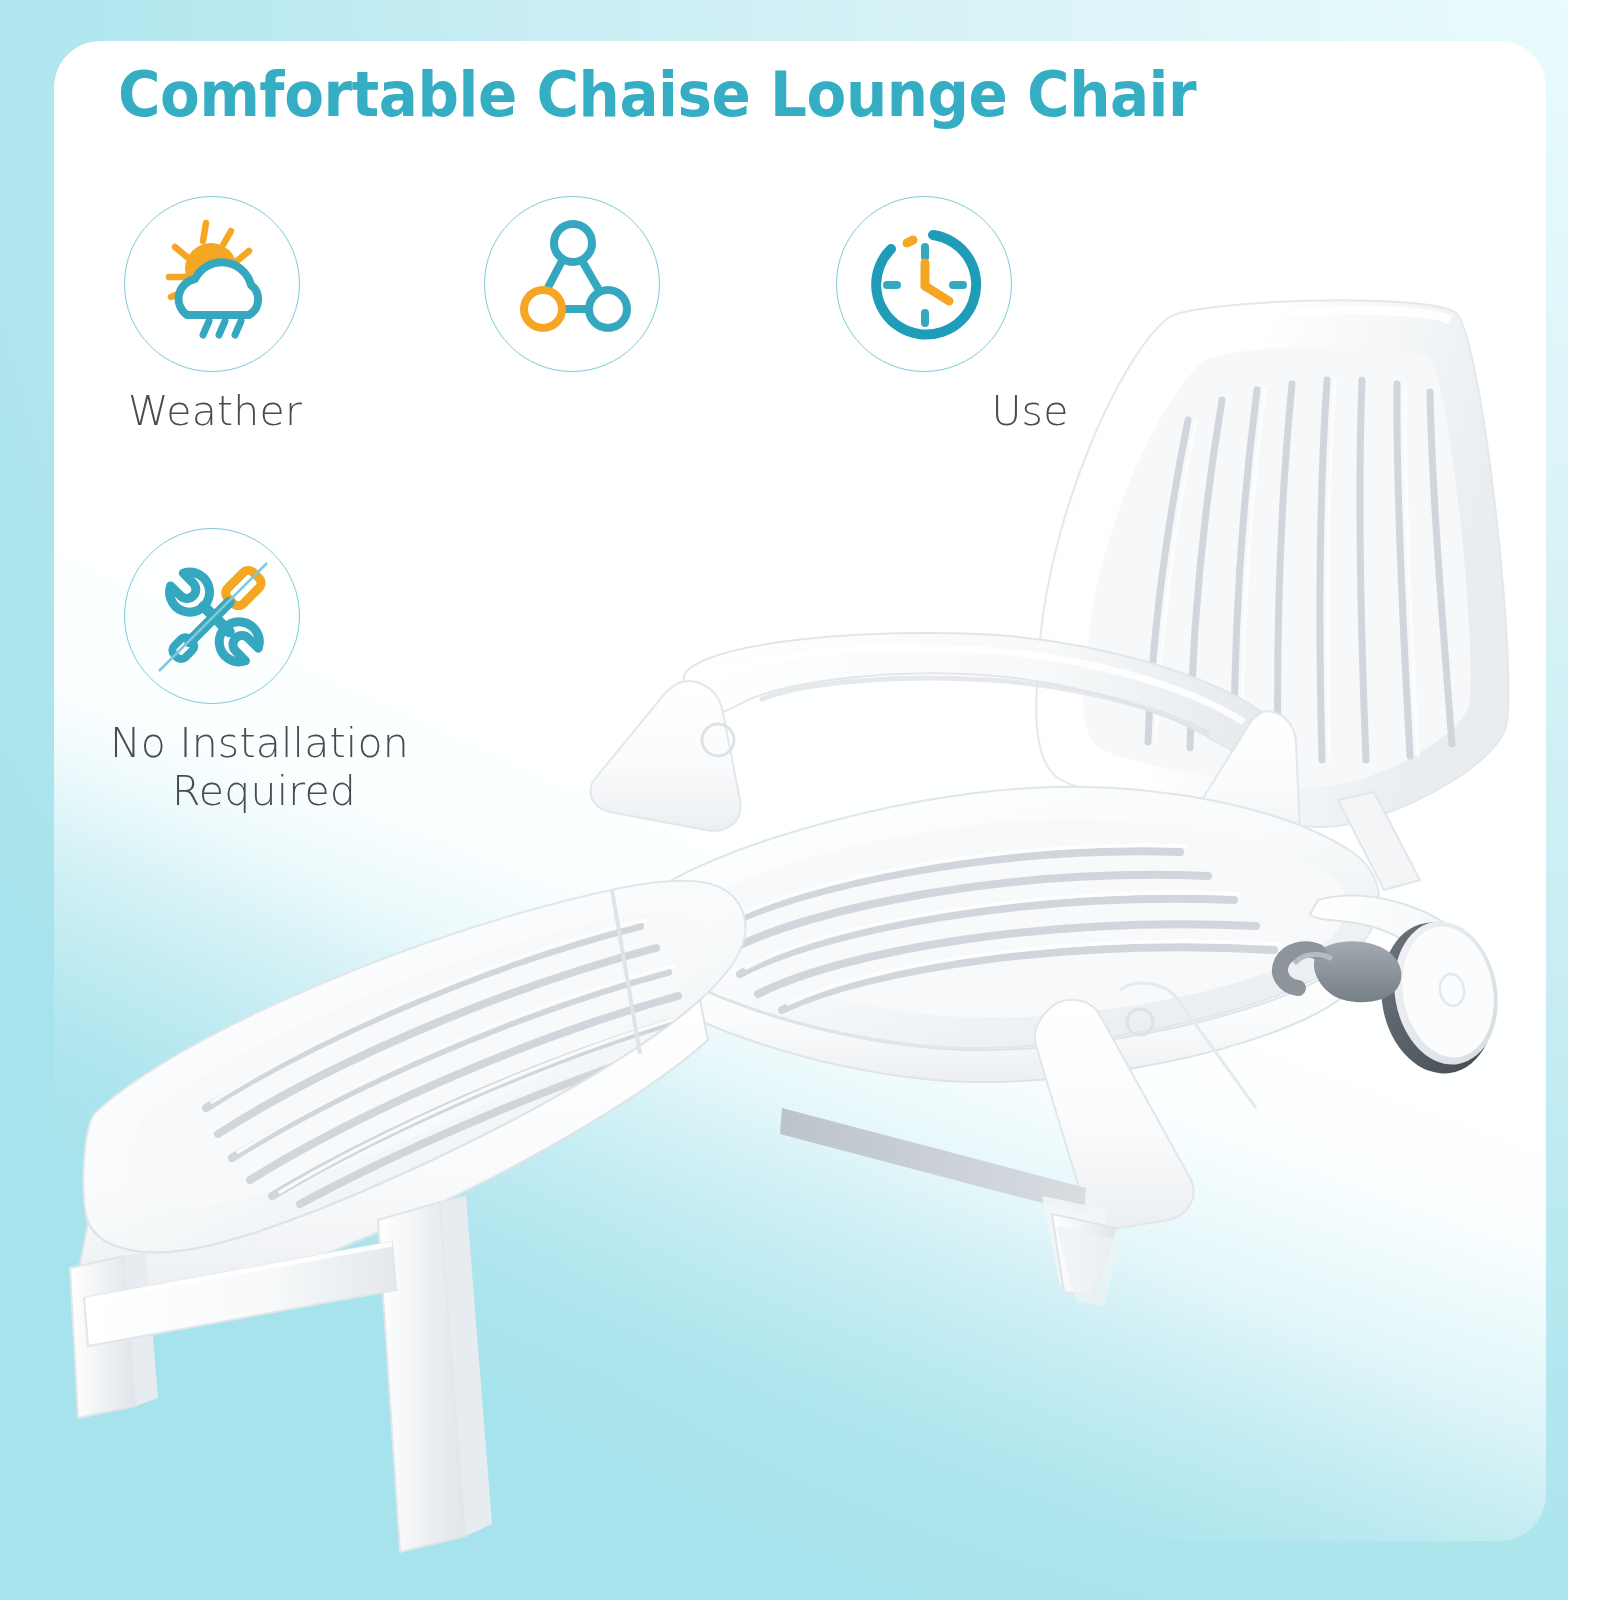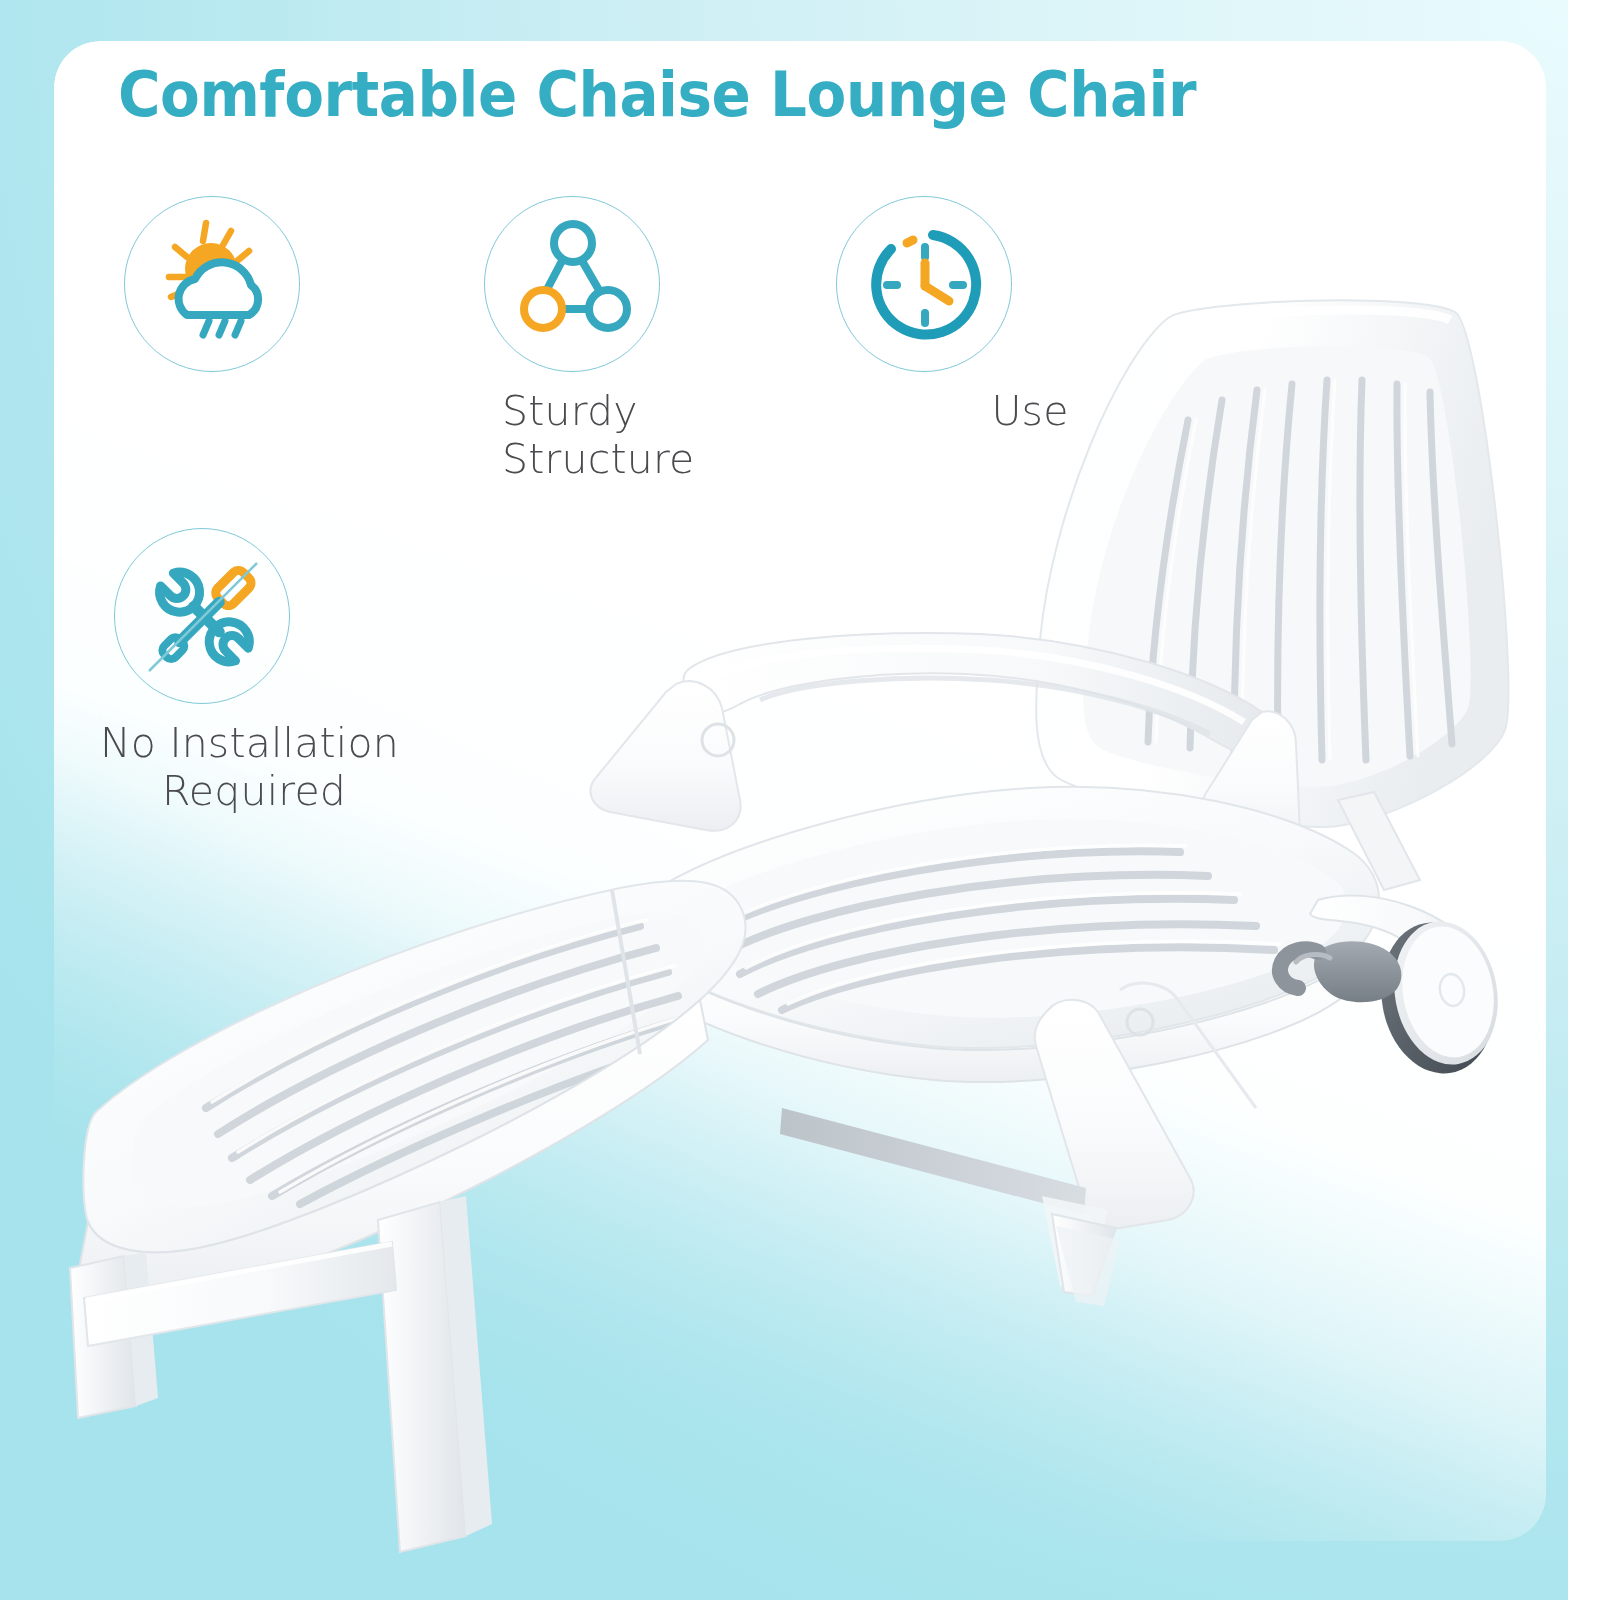--- a/index.html
+++ b/index.html
@@ -28,21 +28,21 @@
     font-family:"DejaVu Sans","Liberation Sans",sans-serif;
     font-weight:700;font-size:63px;letter-spacing:-0.5px;
     color:#35aec4;white-space:nowrap;
     transform:scaleX(.92);transform-origin:left center;
   }
   
   .feature{position:absolute;width:330px;}
   .f0{left:110px;top:196px;}
   .f1{left:470px;top:196px;}
   .f2{left:822px;top:196px;}
-  .f3{left:100px;top:528px;}
+  .f3{left:110px;top:528px;}
   .badge{
     position:relative;width:176px;height:176px;border-radius:50%;
     border:1.6px solid #7fc9d8;box-sizing:border-box;
     margin-left:14px;
   }
   .badge svg{position:absolute;left:0;top:0;width:176px;height:176px;}
   .flabel{
     margin-top:16px;width:330px;
     font-family:"DejaVu Sans","Liberation Sans",sans-serif;
     font-weight:300;font-size:41px;line-height:1.16;color:#4b4b4f;
@@ -280,39 +280,36 @@
         <line x1="46" y1="100" x2="60" y2="94" stroke="#f5a623" stroke-width="6.5" stroke-linecap="round"></line>
         <path d="M62,118 a20,20 0 0 1 8,-36 a30,30 0 0 1 56,6 a18,18 0 0 1 -2,30 Z" fill="#ffffff" stroke="#35a8c0" stroke-width="8" stroke-linejoin="round"></path>
         <g stroke="#35a8c0" stroke-width="7" stroke-linecap="round">
           <line x1="84" y1="124" x2="78" y2="138"></line>
           <line x1="100" y1="124" x2="94" y2="138"></line>
           <line x1="116" y1="124" x2="110" y2="138"></line>
         </g>
       </svg>
     </div>
     <div class="flabel">
+      <span class="l1">Weather</span>
     </div>
   </div>
 
   <div class="feature f1">
     <div class="badge">
       <svg viewBox="0 0 176 176">
         <g stroke="#35a8c0" stroke-width="8" stroke-linecap="round">
           <line x1="78" y1="62" x2="58" y2="100"></line>
           <line x1="96" y1="62" x2="118" y2="100"></line>
           <line x1="72" y1="112" x2="110" y2="112"></line>
         </g>
         <circle cx="88" cy="46" r="19" fill="#ffffff" stroke="#35a8c0" stroke-width="8"></circle>
         <circle cx="123" cy="112" r="19" fill="#ffffff" stroke="#35a8c0" stroke-width="8"></circle>
         <circle cx="58" cy="112" r="19" fill="#ffffff" stroke="#f5a623" stroke-width="8"></circle>
       </svg>
-    </div>
-    <div class="flabel">
-      <span class="l1">Sturdy</span>
-      <span class="l2">Structure</span>
     </div>
   </div>
 
   <div class="feature f2">
     <div class="badge">
       <svg viewBox="0 0 176 176">
         <path d="M96,38 a50,50 0 1 1 -42,14" fill="none" stroke="#1f9cb8" stroke-width="10" stroke-linecap="round"></path>
         <g stroke="#35a8c0" stroke-width="8" stroke-linecap="round">
           <line x1="88" y1="50" x2="88" y2="60"></line>
           <line x1="88" y1="116" x2="88" y2="126"></line>

